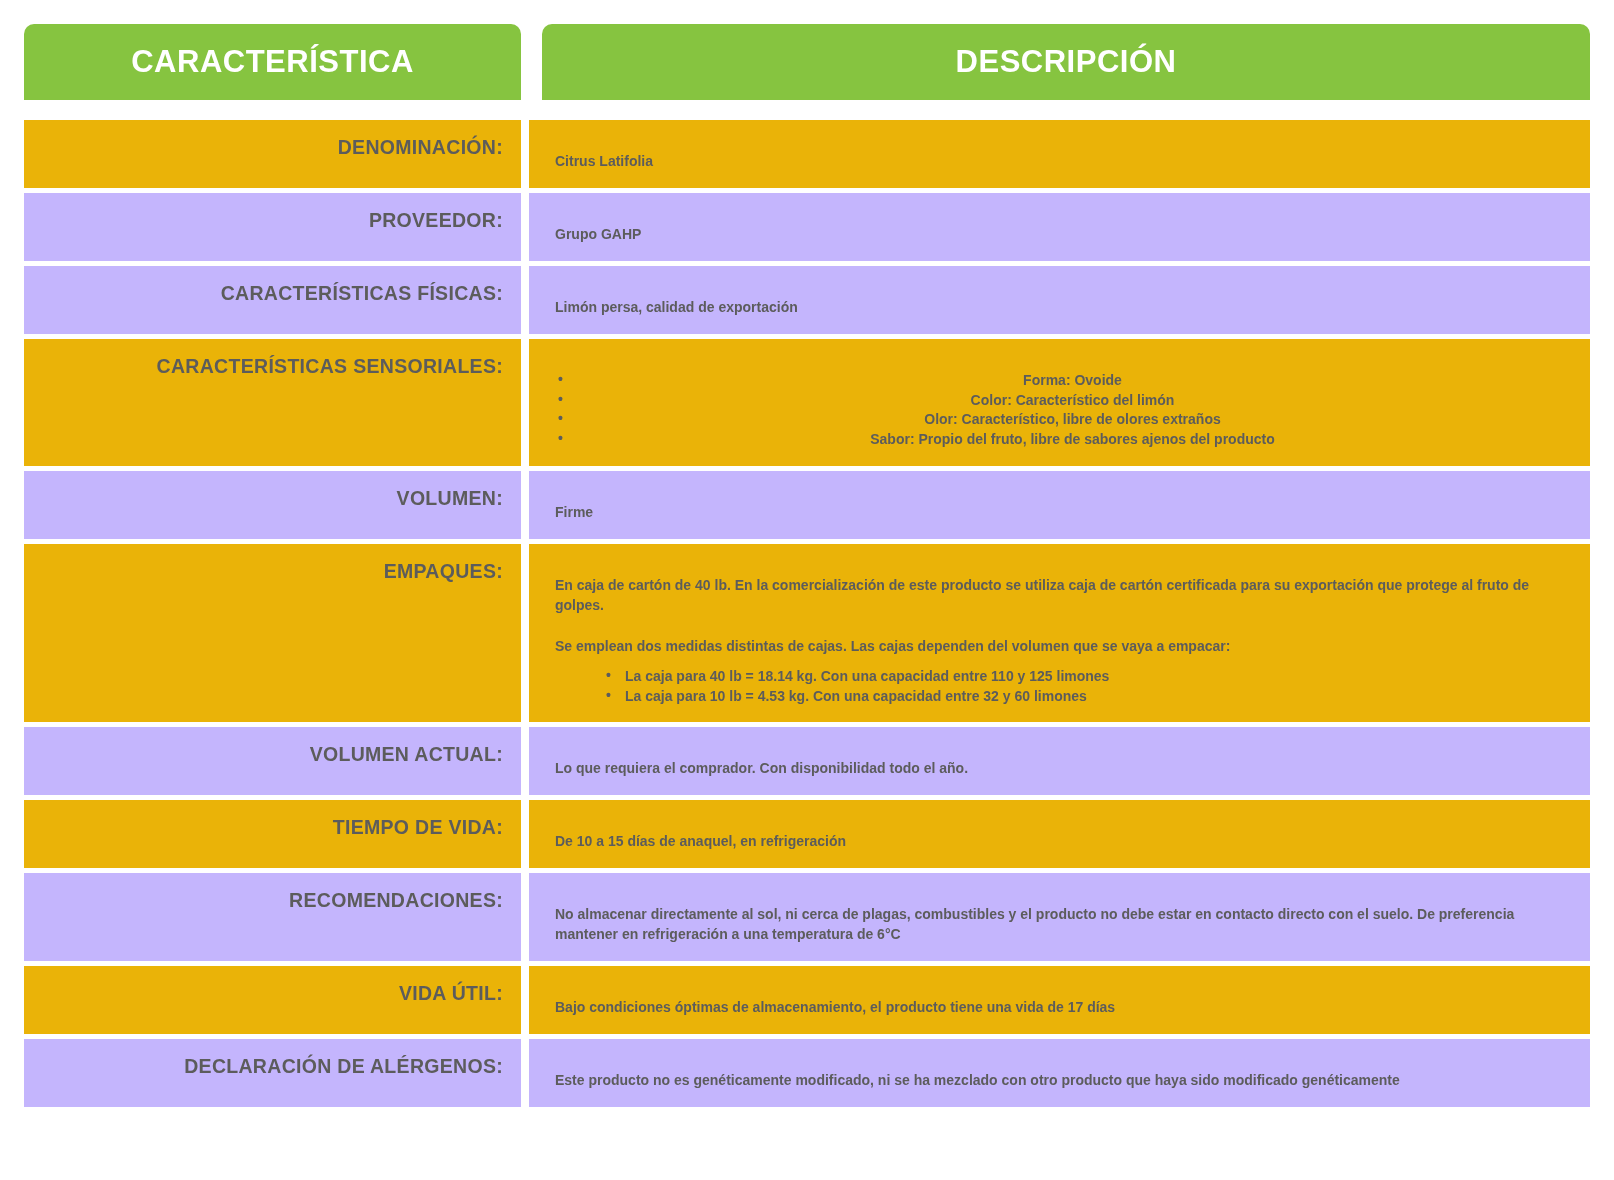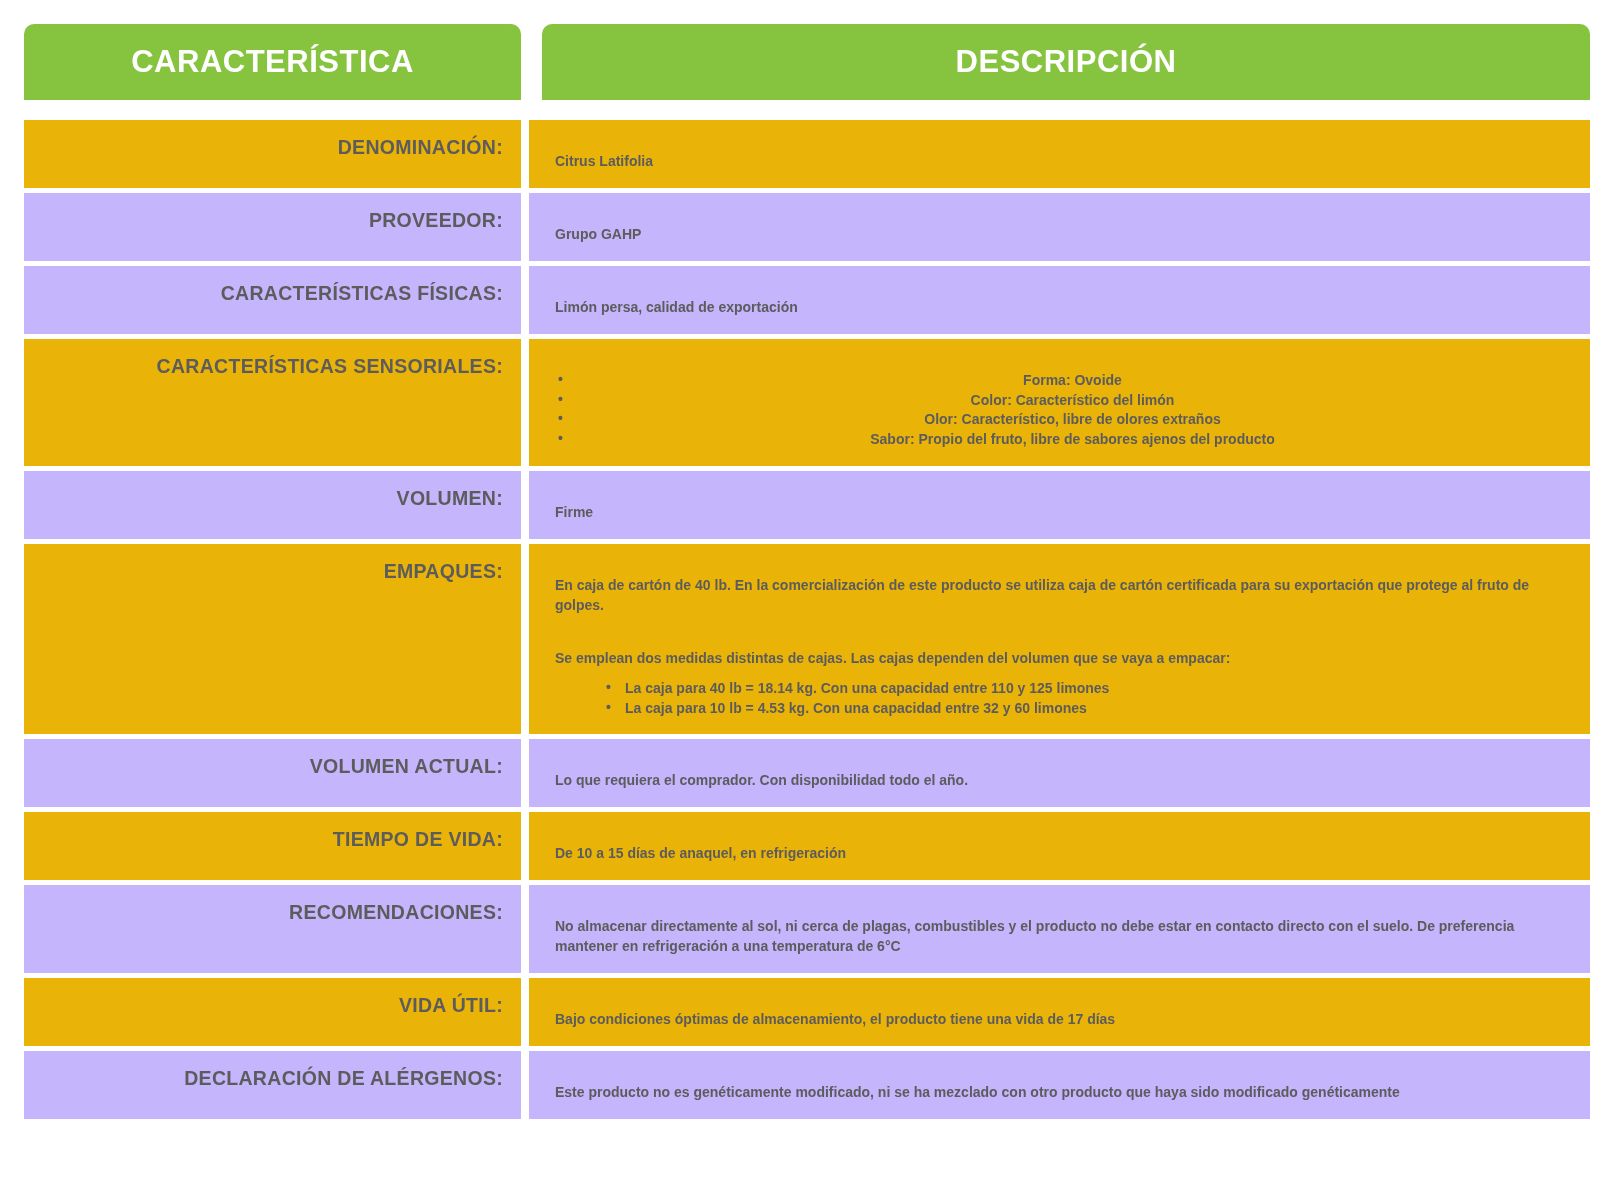--- a/index.html
+++ b/index.html
@@ -57,21 +57,21 @@
     padding: 32px 22px 16px 26px;
     font-size: 14px;
     font-weight: bold;
     color: #5c5c5c;
     line-height: 1.42;
   }
 
   .band-a .cell-label, .band-a .cell-desc { background: #eab308; }
   .band-b .cell-label, .band-b .cell-desc { background: #c4b5fd; }
 
-  .cell-desc p + p { margin-top: 33px; }
+  .cell-desc p + p { margin-top: 21px; }
 
   ul.bul {
     list-style: none;
     padding: 0;
     text-align: center;
   }
   ul.bul > li {
     position: relative;
     padding-left: 22px;
     line-height: 1.42;

